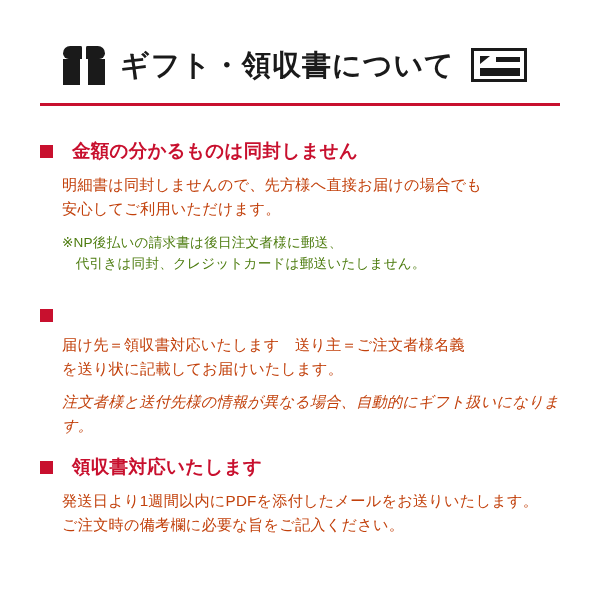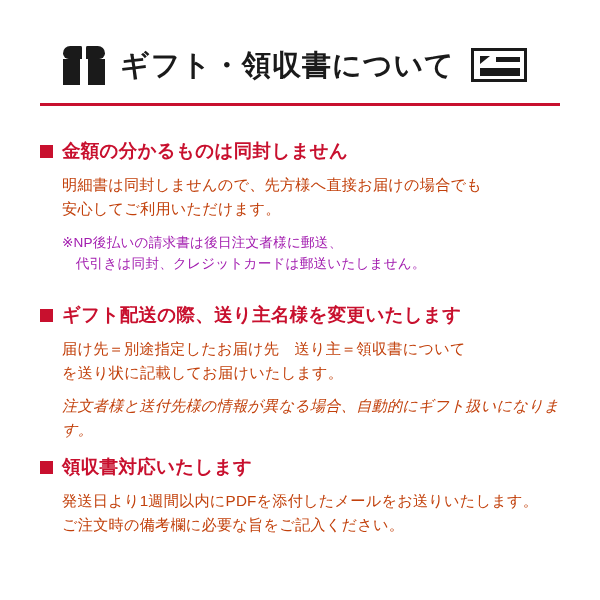--- a/index.html
+++ b/index.html
@@ -120,20 +120,21 @@
   }
   .sec-head {
     display: flex;
     align-items: flex-start;
     color: #c8102e;
     font-size: 18.5px;
     font-weight: bold;
     letter-spacing: 0.3px;
     line-height: 1.2;
     white-space: nowrap;
+    gap: 10px;
   }
   .sq {
     width: 13px;
     height: 13px;
     background: #c8102e;
     margin-right: 9px;
     margin-top: 5px;
     flex: 0 0 auto;
   }
   .body-text {
@@ -141,21 +142,21 @@
     font-size: 15.2px;
     line-height: 1.55;
     color: #c2410c;
     white-space: pre-line;
     letter-spacing: 0.2px;
   }
   .note-text {
     margin: 12px 0 0 22px;
     font-size: 13.6px;
     line-height: 1.55;
-    color: #a21caf;
+    color: #4d7c0f;
     white-space: pre-line;
     letter-spacing: 0.2px;
   }
   .body-text.tight {
     margin-top: 10px;
     font-style: italic;
   }
   .s1 { top: 140px; }
   .s2 { top: 304px; }
   .s3 { top: 456px; }
@@ -189,23 +190,22 @@
     </div>
     <div class="body-text">明細書は同封しませんので、先方様へ直接お届けの場合でも
 安心してご利用いただけます。</div>
     <div class="note-text">※NP後払いの請求書は後日注文者様に郵送、
 　代引きは同封、クレジットカードは郵送いたしません。</div>
   </div>
 
   <div class="section s2">
     <div class="sec-head">
       <span class="sq"></span>
-      <span>ギフト配送の際、送り主名様を変更いたします</span>
-    </div>
-    <div class="body-text">届け先＝別途指定したお届け先　送り主＝領収書について
+    </div>
+    <div class="body-text">届け先＝領収書対応いたします　送り主＝ご注文者様名義
 を送り状に記載してお届けいたします。</div>
     <div class="body-text tight">注文者様と送付先様の情報が異なる場合、自動的にギフト扱いになります。</div>
   </div>
 
   <div class="section s3">
     <div class="sec-head">
       <span class="sq"></span>
       <span>領収書対応いたします</span>
     </div>
     <div class="body-text">発送日より1週間以内にPDFを添付したメールをお送りいたします。

